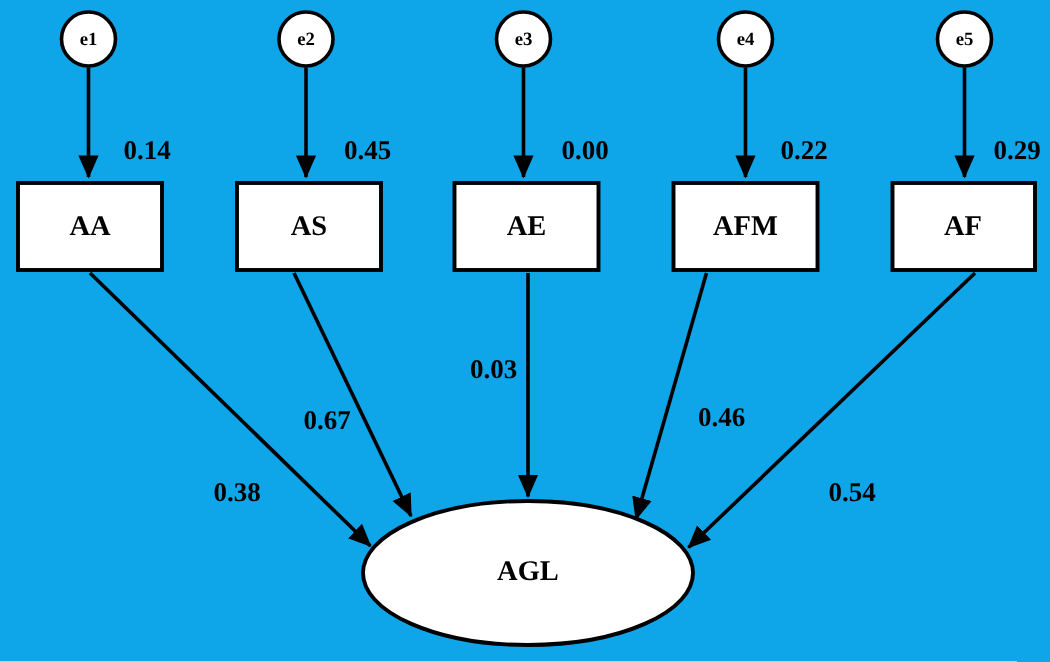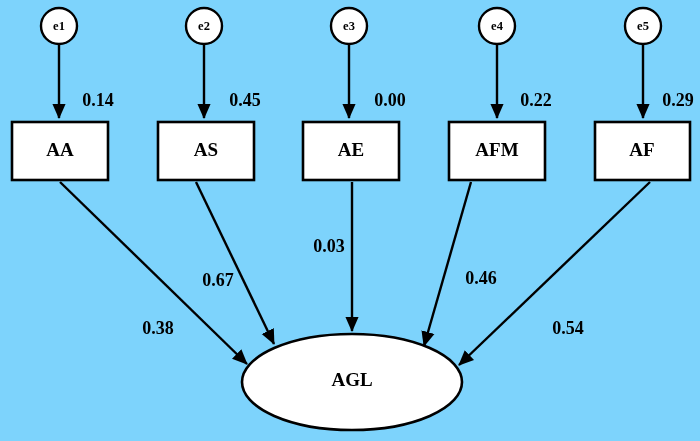--- a/index.html
+++ b/index.html
@@ -8,21 +8,21 @@
     padding: 0;
     background: #ffffff;
   }
   body {
     font-family: "Liberation Serif", "DejaVu Serif", serif;
   }
   #diagram-root {
     position: relative;
     width: 700px;
     height: 441px;
-    background: #7dd3fc;
+    background: #0ea5e9;
     overflow: hidden;
   }
   #sem-svg {
     display: block;
     width: 700px;
     height: 441px;
   }
   .node-shape {
     fill: #ffffff;
     stroke: #000000;

